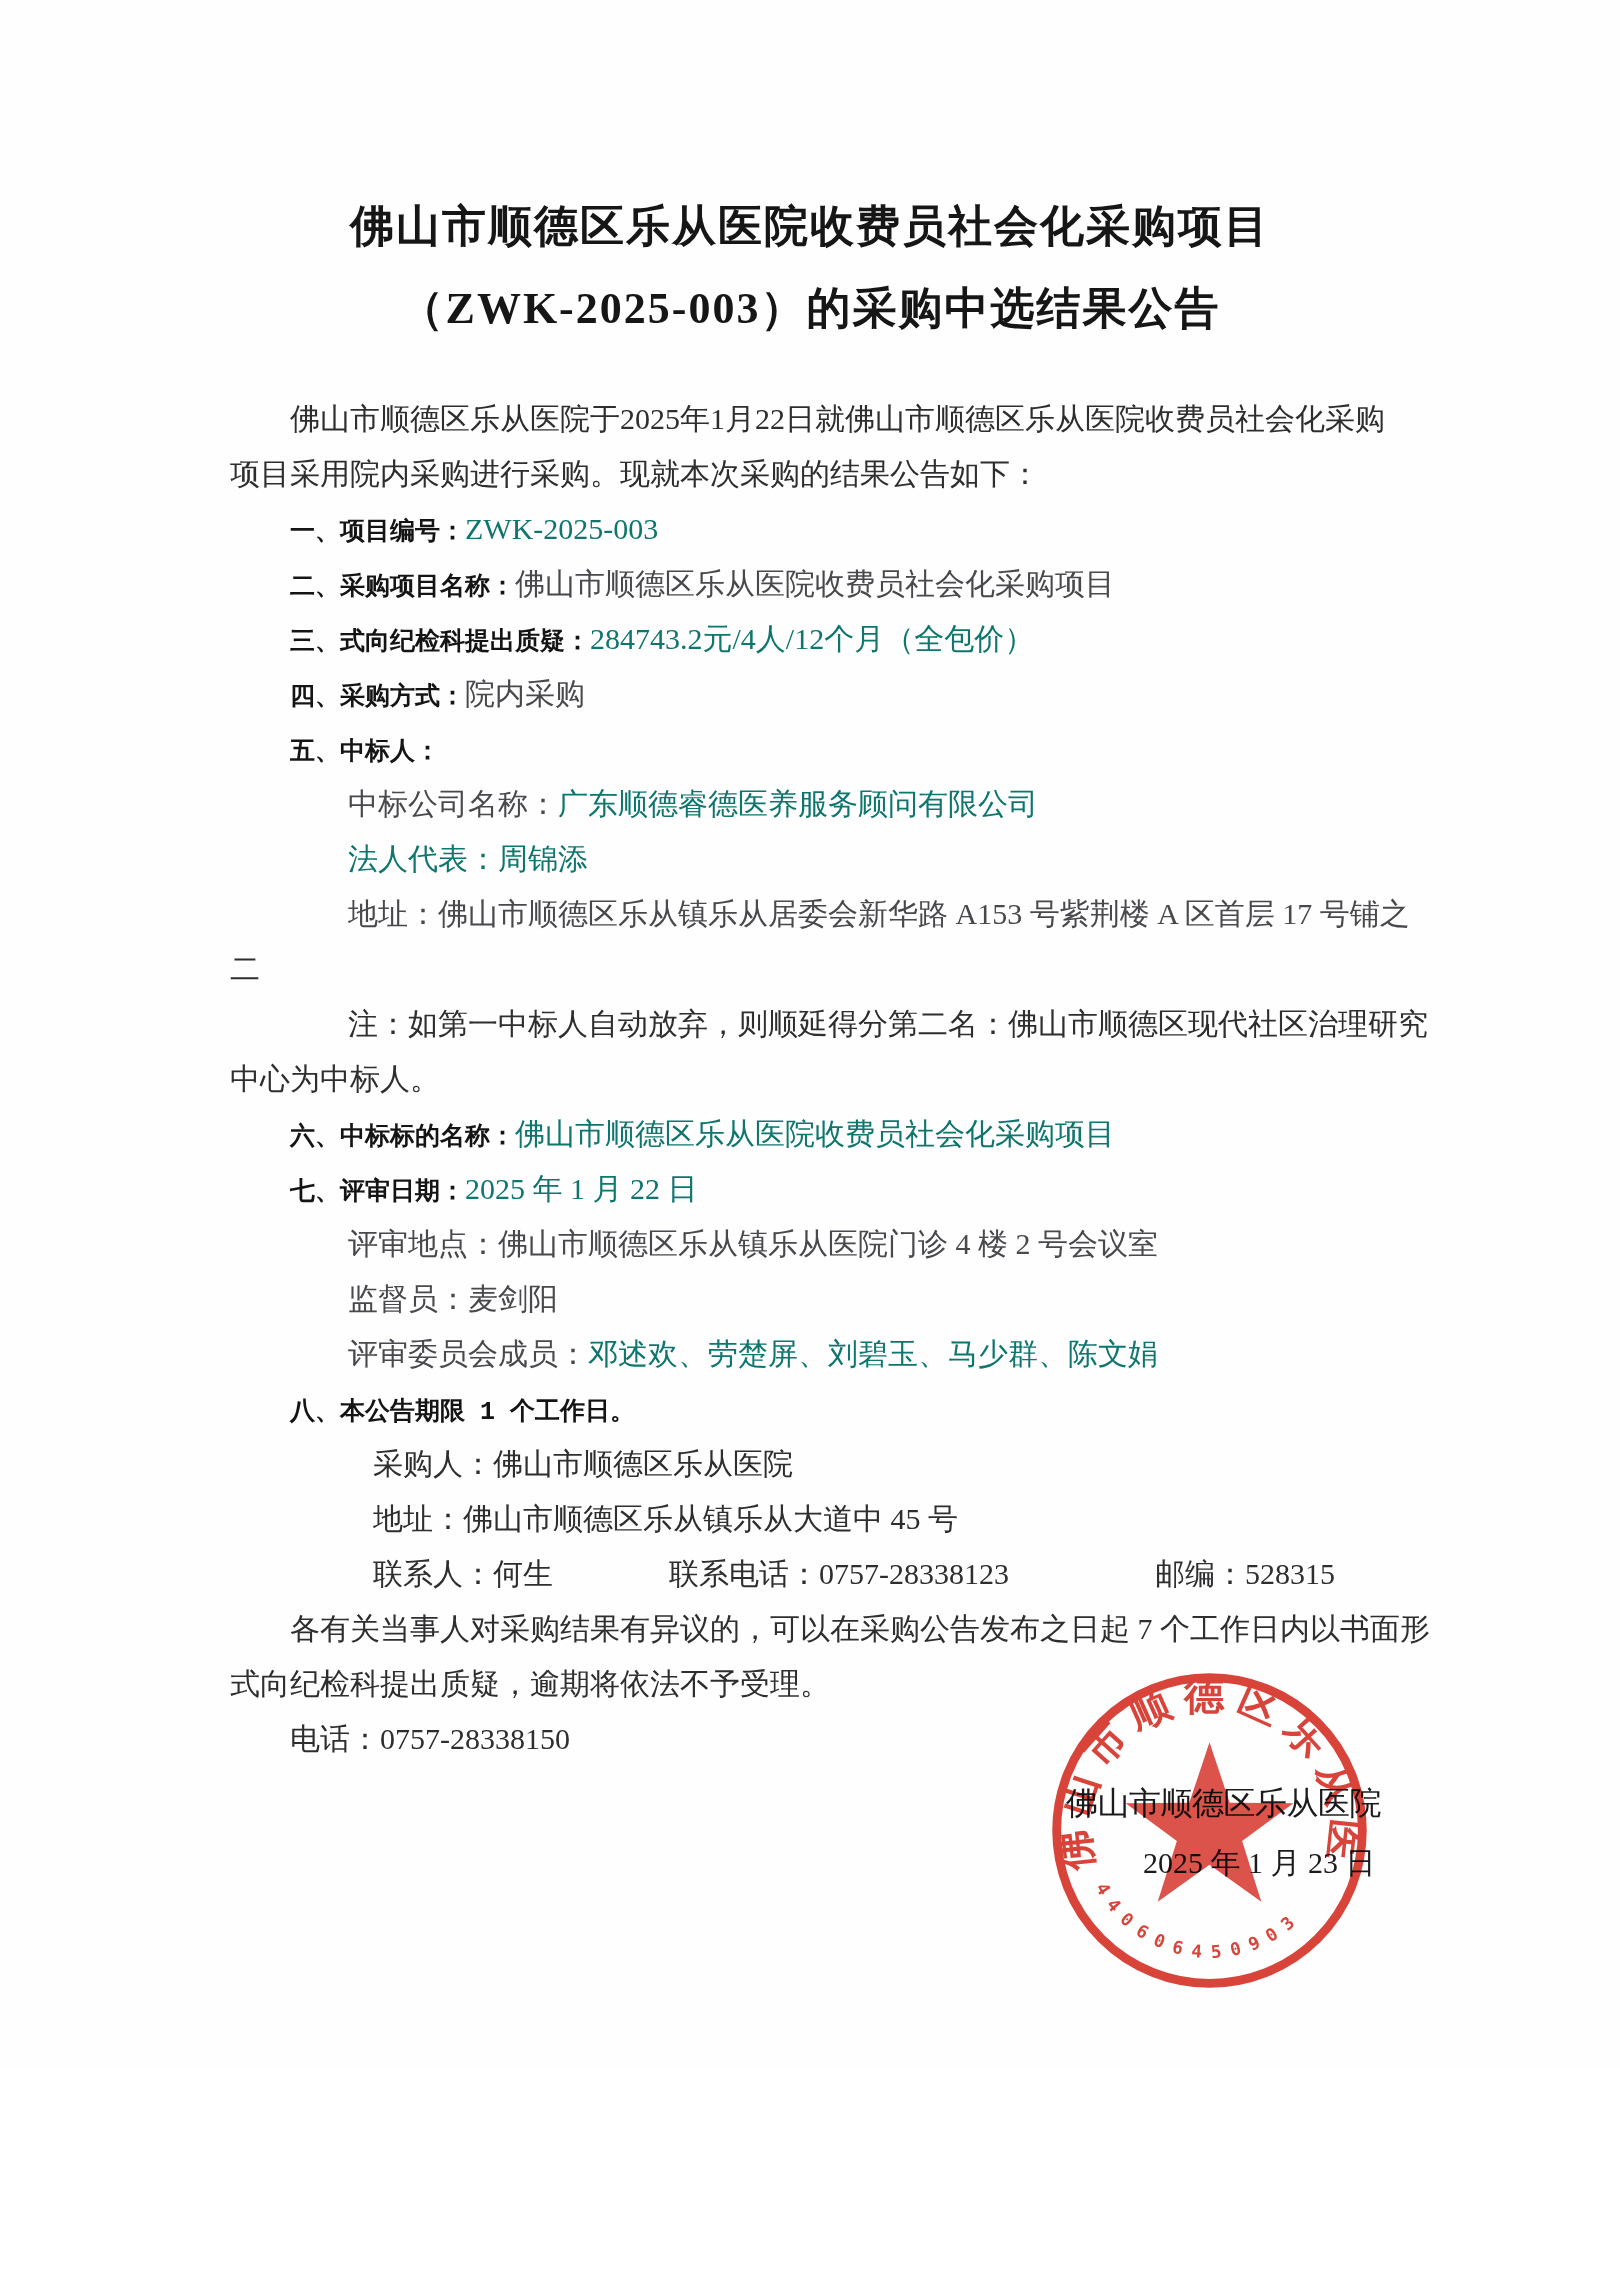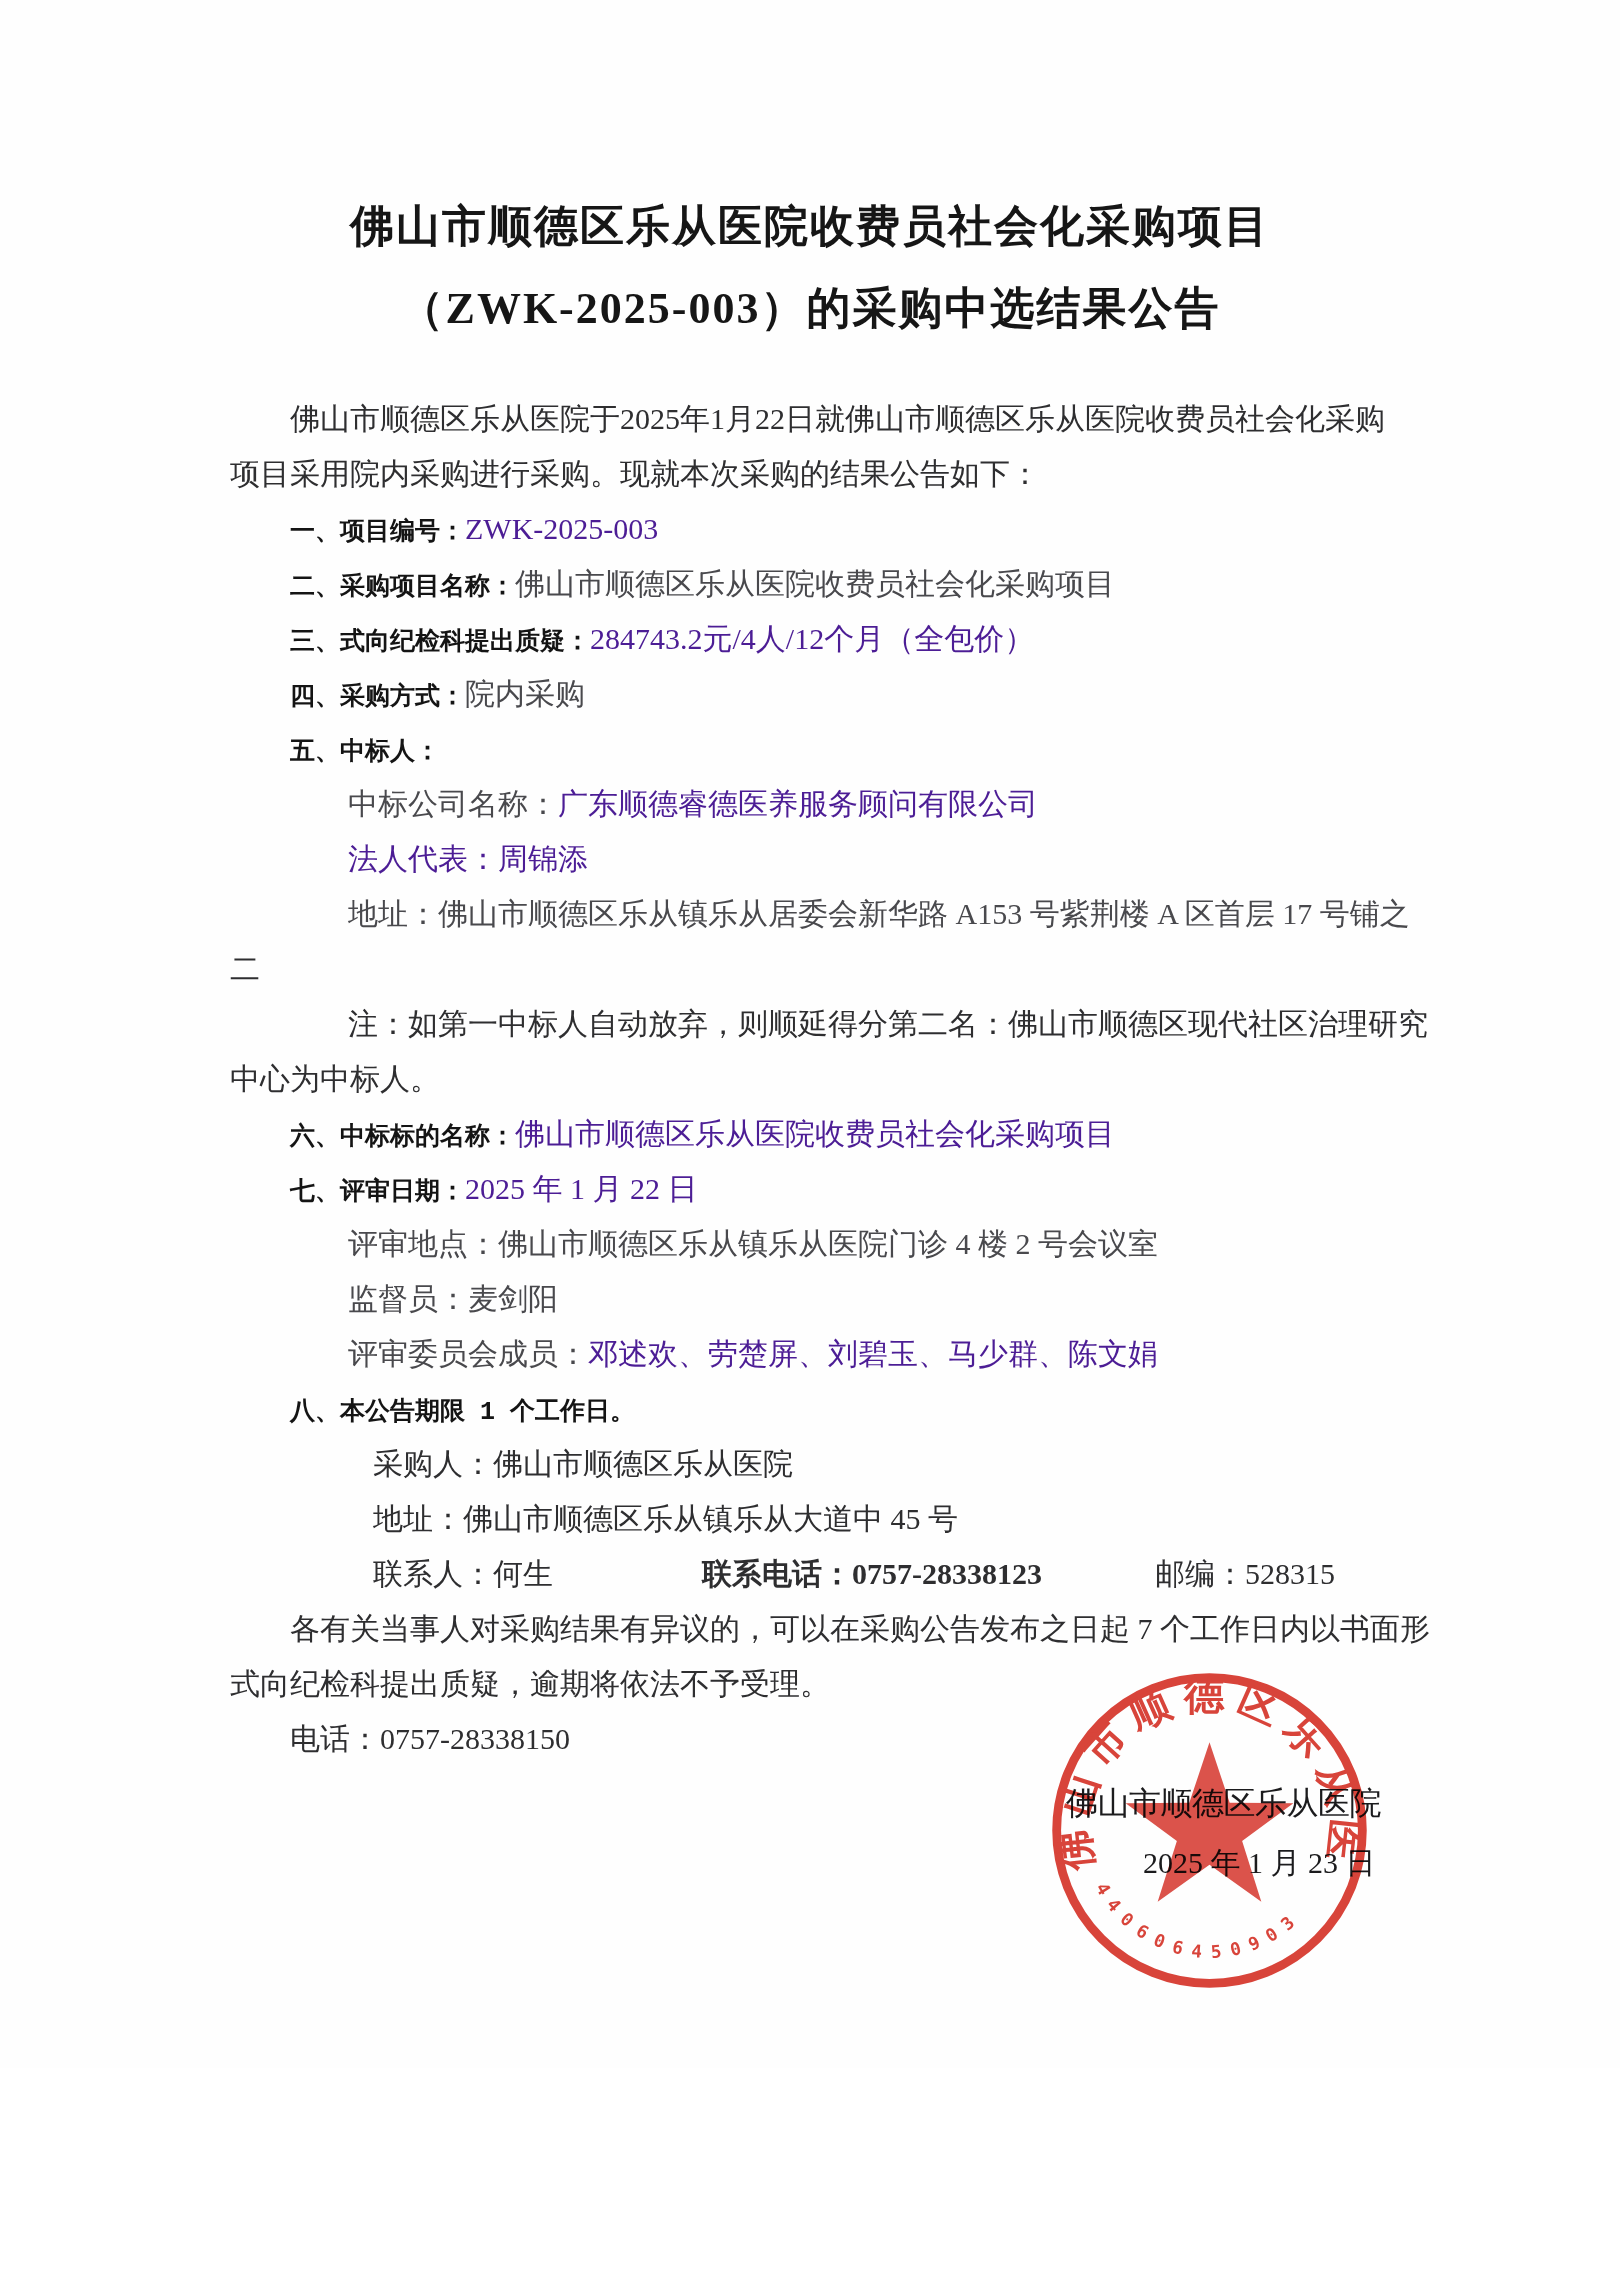--- a/index.html
+++ b/index.html
@@ -7,21 +7,21 @@
     position:relative;width:1620px;height:2068px;background:#fefefe;overflow:hidden;
     font-family:"Liberation Serif","DejaVu Serif",serif;color:#2e2e30;
   }
   .titles{position:absolute;top:186px;left:0;width:100%;text-align:center;}
   .t{font-size:44px;font-weight:bold;color:#161616;line-height:82px;letter-spacing:2px;
      font-family:"Liberation Serif","DejaVu Serif",serif;}
   .content{position:absolute;left:230px;top:391px;width:1264px;}
   .ln{height:55px;line-height:55px;font-size:30px;white-space:nowrap;}
   .rel{position:relative;}
   .b{font-weight:bold;color:#141414;font-family:Liberation Mono, monospace;font-size:25px;}
-  .g{color:#4c1d95;}
+  .g{color:#0f766e;}
   .m{color:#49494d;}
   .dk{color:#2e2e30;}
   .ind2{padding-left:60px;}
   .ind4{padding-left:118px;}
   .ind5{padding-left:143px;}
   .abs{position:absolute;top:0;}
   .sig{position:absolute;white-space:nowrap;color:#1b1b1d;z-index:1;}
   .sig-org{left:1066px;top:1782px;font-size:32px;letter-spacing:-0.5px;}
   .sig-date{left:1143px;top:1843px;font-size:30px;}
   .stamp{position:absolute;left:1041px;top:1662px;width:337px;height:337px;
@@ -81,21 +81,21 @@
 
     <div class="ln ind2"><span class="b">八、本公告期限 1 个工作日。</span></div>
 
 
     <div class="ln ind5"><span class="dk">采购人：</span><span class="dk">佛山市顺德区乐从医院</span></div>
 
     <div class="ln ind5"><span class="dk">地址：</span><span class="dk">佛山市顺德区乐从镇乐从大道中 45 号</span></div>
 
     <div class="ln rel">
       <span class="abs" style="left:143px;"><span class="dk">联系人：</span><span class="dk">何生</span></span>
-      <span class="abs" style="left:472px;font-weight:bold;"><span class="dk">联系电话：</span><span class="dk">0757-28338123</span></span>
+      <span class="abs" style="left:439px;"><span class="dk">联系电话：</span><span class="dk">0757-28338123</span></span>
       <span class="abs" style="left:925px;"><span class="dk">邮编：</span><span class="dk">528315</span></span>
     </div>
 
     <div class="ln ind2">各有关当事人对采购结果有异议的，可以在采购公告发布之日起 7 个工作日内以书面形</div>
     <div class="ln">式向纪检科提出质疑，逾期将依法不予受理。</div>
 
     <div class="ln ind2"><span class="dk">电话：</span><span class="dk">0757-28338150</span></div>
   </div>
 
   <div class="sig sig-org">佛山市顺德区乐从医院</div>

